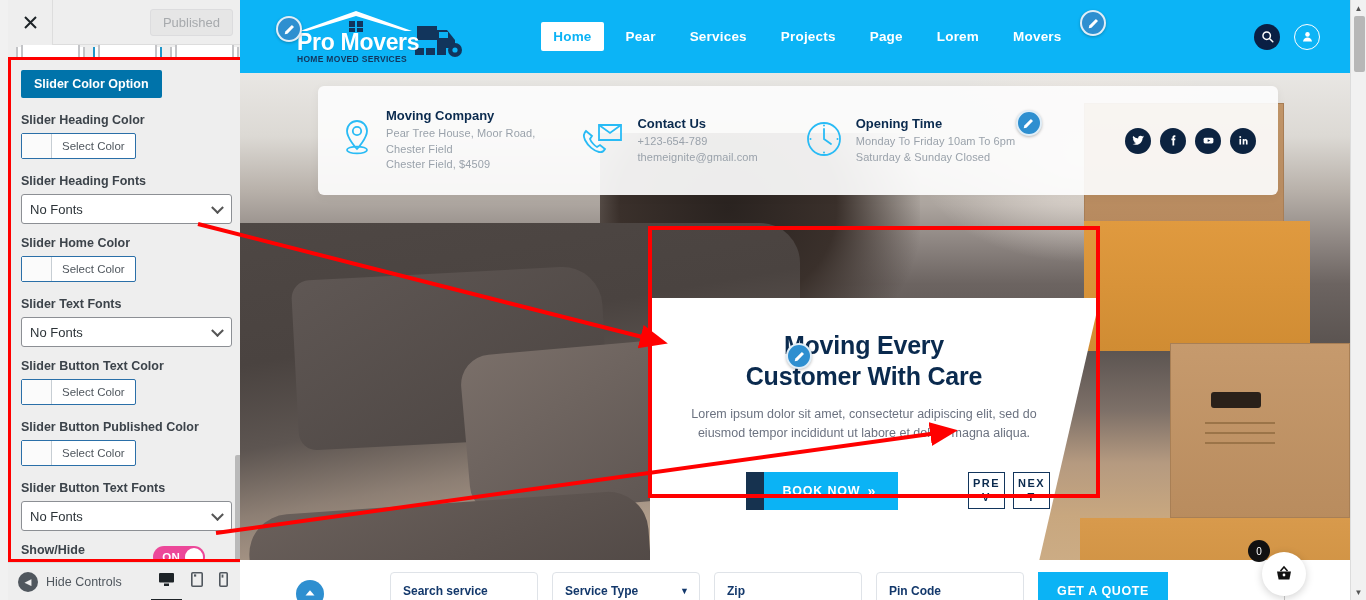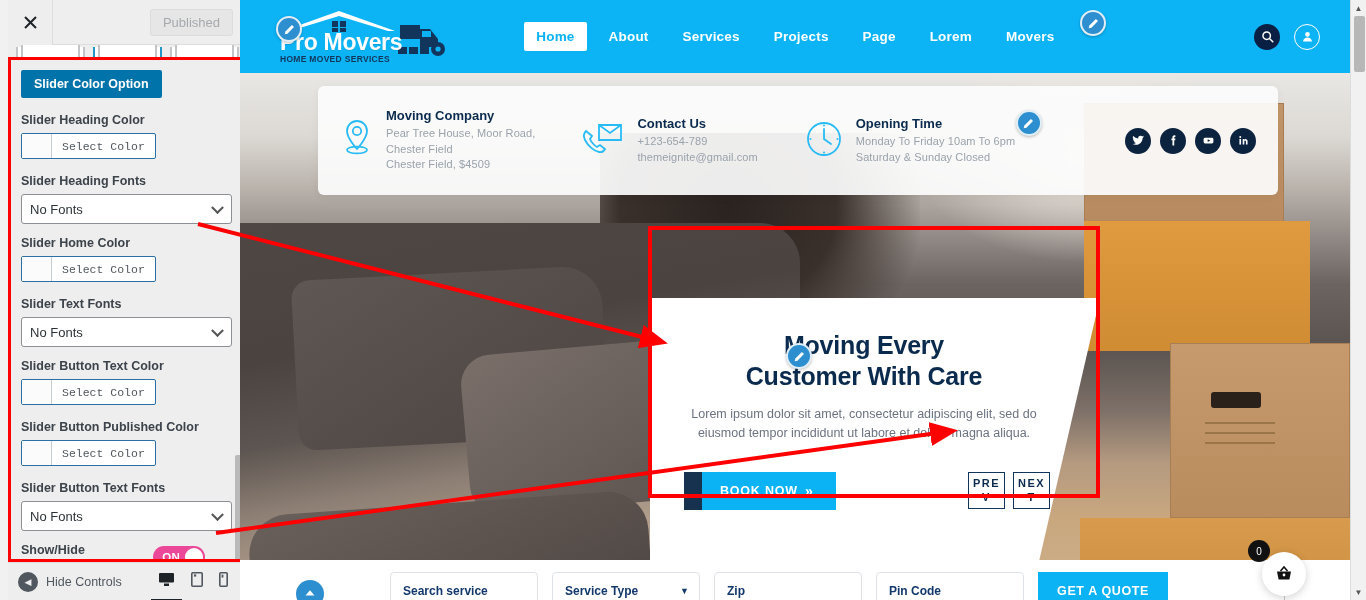--- a/index.html
+++ b/index.html
@@ -82,21 +82,21 @@
   .cz-colorbtn {
     display: inline-flex; align-items: stretch;
     border: 1px solid #2a6fa8; border-radius: 2px;
     height: 26px; background: #fff; cursor: pointer;
   }
   .cz-colorbtn .swatch {
     width: 30px; background: #fbfbfb; border-right: 1px solid #c7ced4;
   }
   .cz-colorbtn .swatchlabel {
     font-size: 11.5px; color: #50575e;
-    padding: 0 10px; display: flex; align-items: center; font-family: Liberation Mono, monospace;
+    padding: 0 10px; display: flex; align-items: center;
   }
   .cz-select {
     width: 211px; height: 30px;
     background: #fff; border: 1px solid #8c8f94; border-radius: 3px;
     font-size: 13px; color: #2c3338;
     padding: 0 26px 0 8px;
     display: flex; align-items: center;
     position: relative; cursor: pointer;
   }
   .cz-select .chev {
@@ -159,21 +159,21 @@
     background: #fff; overflow: hidden;
   }
 
   
   .site-header {
     height: 73px; background: #0bb3f5;
     display: flex; align-items: center;
     padding: 0 30px 0 40px; position: relative;
     background-image: linear-gradient(#0cb4f6,#0cb4f6);
   }
-  .logo-wrap { display: flex; align-items: flex-start; position: relative; }
+  .logo-wrap { display: flex; align-items: flex-end; position: relative; margin-left: 17px; }
   .logo-text { color: #fff; line-height: 1; position: relative; }
   .logo-roof { position: relative; height: 22px; }
   .logo-main {
     font-size: 23px; font-weight: bold; letter-spacing: -.3px;
     color: #fff; text-shadow: 0 1px 0 rgba(0,0,0,.08);
   }
   .logo-sub {
     font-size: 8.5px; font-weight: bold; color: #12355c;
     letter-spacing: .3px; margin-top: 1px;
   }
@@ -305,22 +305,22 @@
   }
   .slide-h {
     font-size: 25px; font-weight: bold; color: #0a2a4e;
     line-height: 1.22; letter-spacing: -.2px;
   }
   .slide-p {
     font-size: 12.5px; color: #6b7280; line-height: 1.55;
     margin-top: 14px;
   }
   .slide-actions {
-    display: flex; align-items: center; justify-content: space-between;
-    gap: 26px; margin-top: 28px; padding-left: 6px;
+    display: flex; align-items: center; justify-content: flex-end;
+    gap: 14px; margin-top: 28px; padding-left: 6px;
   }
   .btn-book {
     display: inline-flex; align-items: center;
     background: #0bb3f5; color: #fff;
     font-size: 12.5px; font-weight: bold; letter-spacing: .8px;
     height: 38px; padding: 0 22px 0 18px;
     border-left: 18px solid #16324f;
     cursor: pointer;
   }
   .navbtns { display: flex; gap: 8px; margin-left: 56px; }
@@ -550,21 +550,21 @@
           <rect x="11" y="30" width="9" height="7" fill="#12355c"></rect>
           <rect x="22" y="30" width="9" height="7" fill="#12355c"></rect>
           <circle cx="40" cy="32" r="7" fill="#12355c"></circle>
           <circle cx="40" cy="32" r="2.6" fill="#0bb3f5"></circle>
         </svg>
       </span>
     </div>
 
     <div class="nav">
       <a href="#" class="current">Home</a>
-      <a href="#">About</a>
+      <a href="#">Pear</a>
       <a href="#">Services</a>
       <a href="#">Projects</a>
       <a href="#">Page</a>
       <a href="#">Lorem</a>
       <a href="#">Movers</a>
     </div>
 
     <div class="edit-pencil" style="left:840px; top:10px;">
       <svg width="11" height="11" viewBox="0 0 16 16">
           <path d="M11.5 1.5l3 3L5 14l-4 1 1-4z" fill="#fff"></path>

